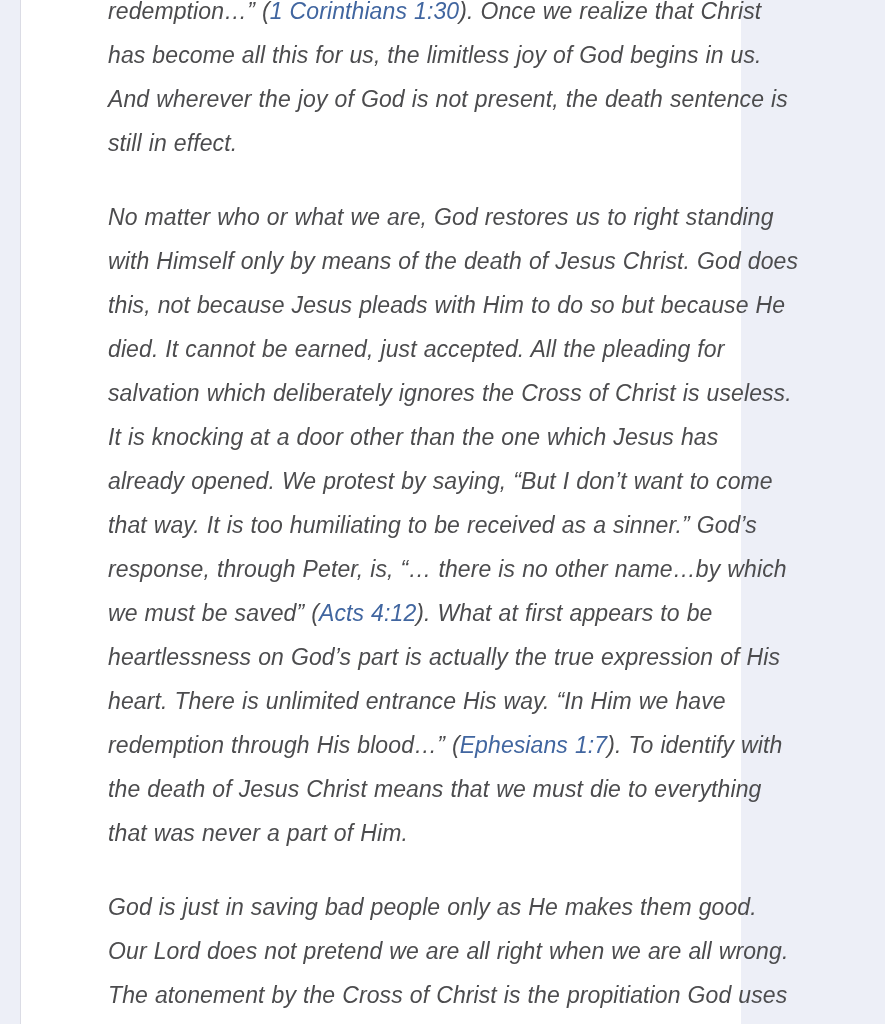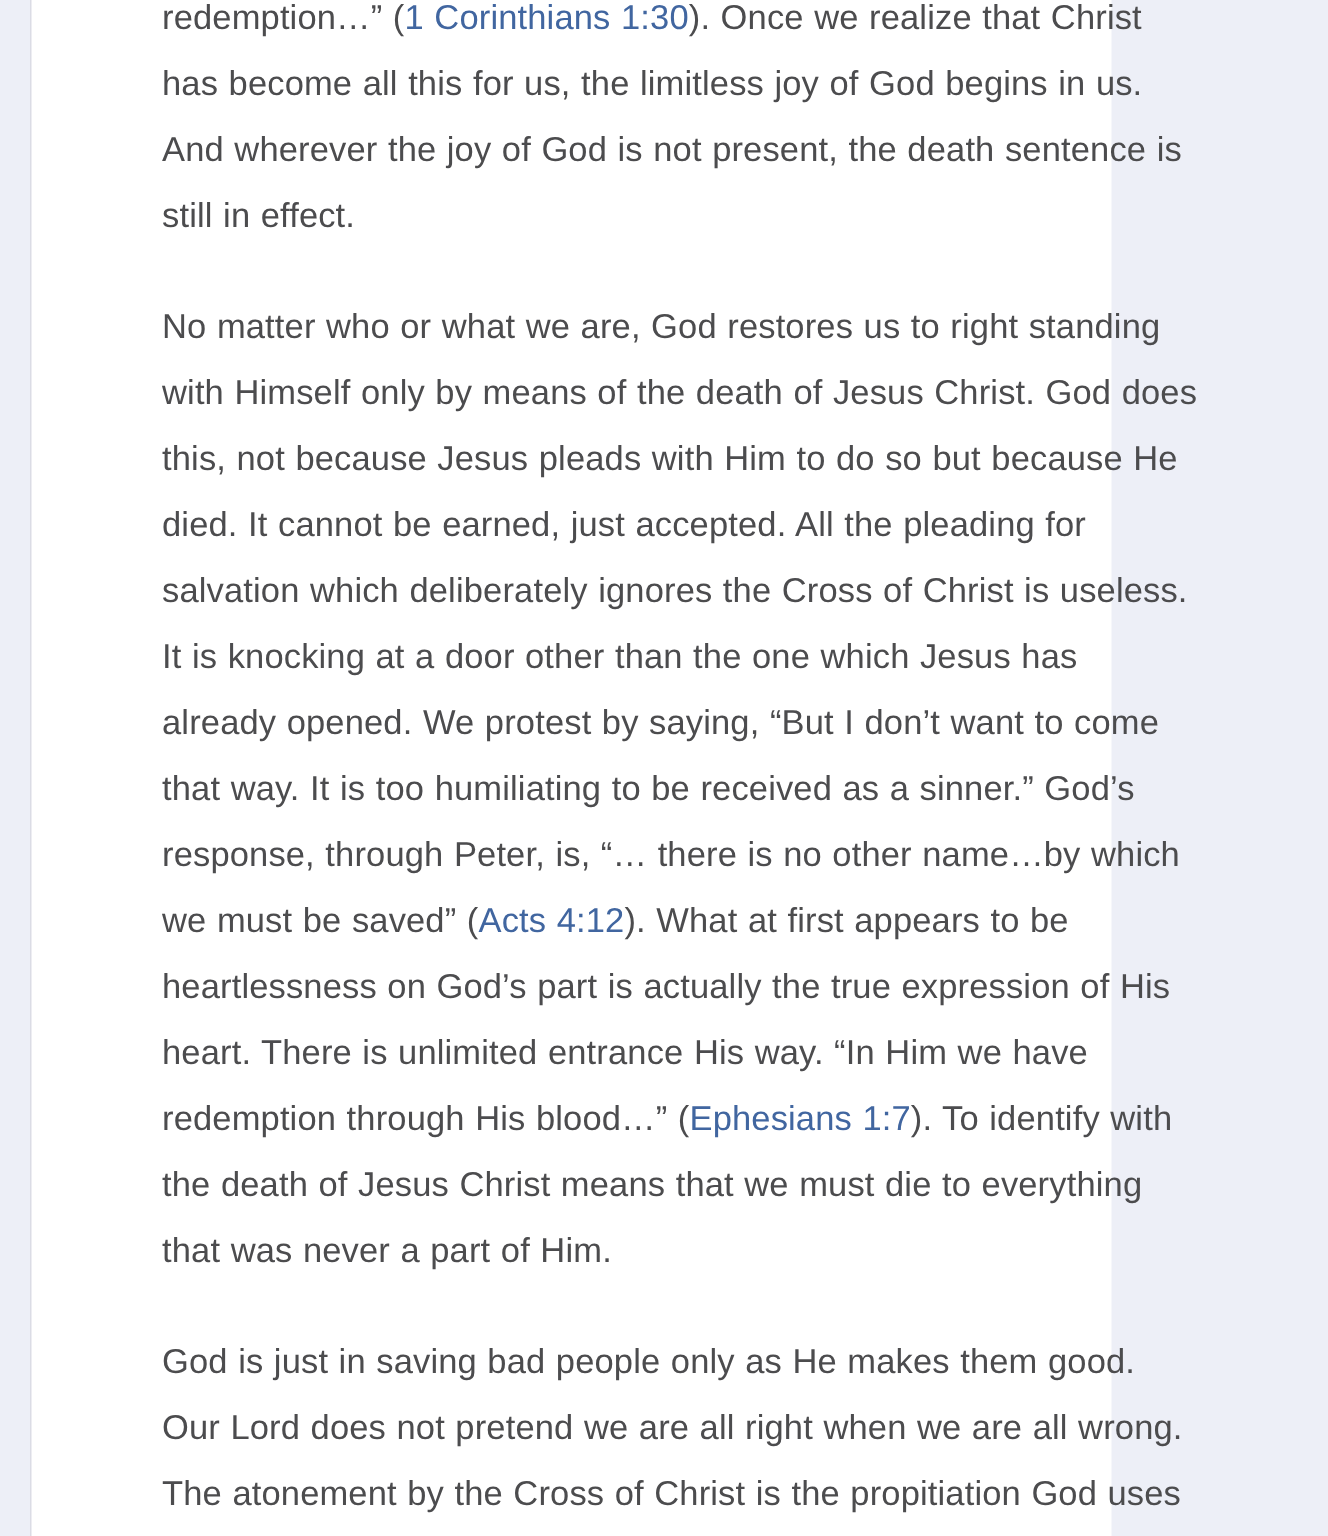--- a/index.html
+++ b/index.html
@@ -16,20 +16,21 @@
   }
   .content-card {
     position: absolute;
     top: 0;
     bottom: 0;
     left: 20px;
     width: 721px;
     background: var(--card-bg, #ffffff);
     border-left: 1px solid var(--card-border, #dbdce5);
     box-sizing: border-box;
+    font-style: italic;
   }
   .article-body {
     padding: 0 0 0 87px;
     width: 692px;
     box-sizing: content-box;
   }
   .article-body p {
     margin: 30px 0 0 0;
     font-size: 23px;
     line-height: 44px;

